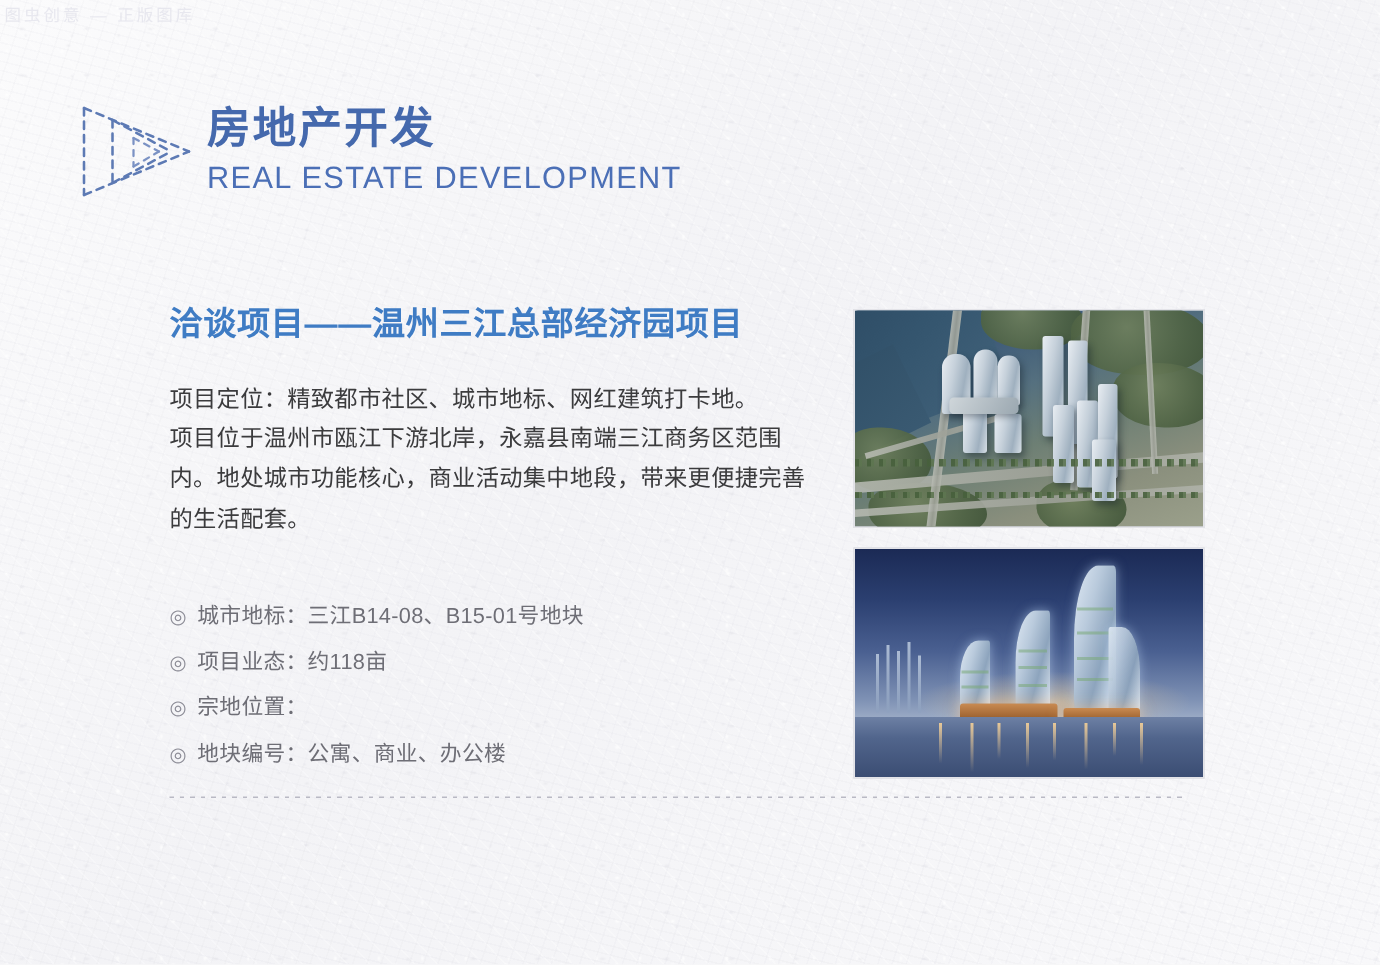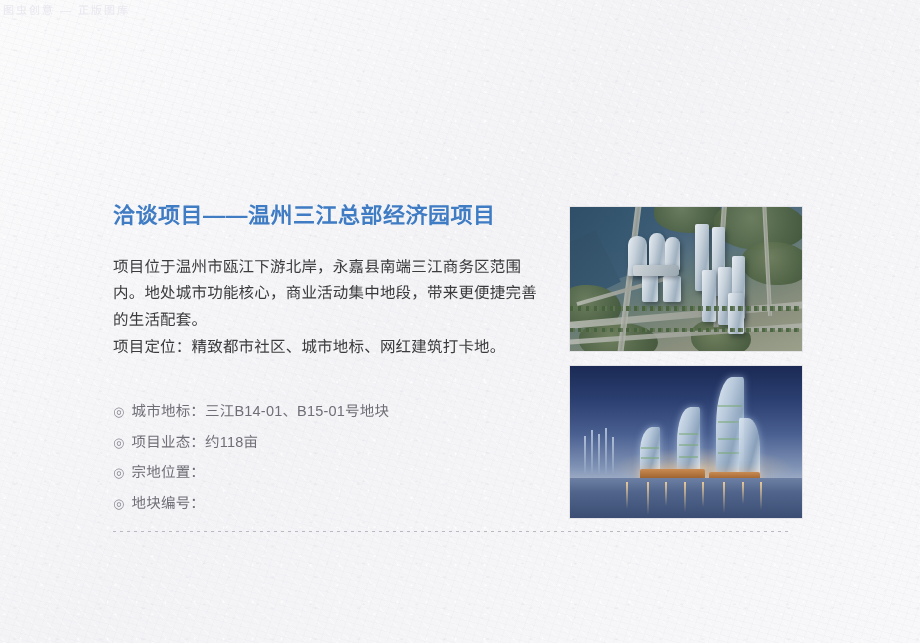--- a/index.html
+++ b/index.html
@@ -266,48 +266,77 @@
   }
 </style>
 </head>
 <body>
 
 <div class="page">
   <div class="grain"></div>
 
   <div class="watermark">图虫创意 — 正版图库</div>
 
+  <div class="header">
+
+    <div class="logo-mark">
+      <svg viewBox="0 0 82 70" width="82" height="70" aria-hidden="true">
+        <g fill="none" stroke="#5d7ab4" stroke-width="1.7" stroke-linecap="round" stroke-dasharray="5 4">
+          <path d="M8 6 L8 64"></path>
+          <path d="M8 6 L78 35"></path>
+          <path d="M8 64 L78 35"></path>
+        </g>
+        <g fill="none" stroke="#5d7ab4" stroke-width="1.7" stroke-linecap="round" stroke-dasharray="5 4">
+          <path d="M27 14 L27 56"></path>
+          <path d="M27 14 L66 35"></path>
+          <path d="M27 56 L66 35"></path>
+        </g>
+        <g fill="none" stroke="#7b92c4" stroke-width="1.5" stroke-linecap="round" stroke-dasharray="4 4">
+          <path d="M41 26 L41 45"></path>
+          <path d="M41 26 L58 35"></path>
+          <path d="M41 45 L58 35"></path>
+        </g>
+      </svg>
+    </div>
+
+    <div class="header-text">
+      <div class="header-title-cn">房地产开发</div>
+      <div class="header-title-en">REAL ESTATE DEVELOPMENT</div>
+    </div>
+
+  </div>
 
   <div class="content">
 
     <div class="section-title">洽谈项目——温州三江总部经济园项目</div>
 
     <div class="body-copy">
+      <p>项目定位：精致都市社区、城市地标、网红建筑打卡地。</p>
       <p>项目位于温州市瓯江下游北岸，永嘉县南端三江商务区范围内。地处城市功能核心，商业活动集中地段，带来更便捷完善的生活配套。</p>
-      <p>项目定位：精致都市社区、城市地标、网红建筑打卡地。</p>
     </div>
 
     <ul class="spec-list">
       <li class="spec-item">
         <span class="spec-bullet">◎</span>
         <span>城市地标：</span>
-        <span>三江B14-01、B15-01号地块</span>
+        <span>三江B14-08、B15-01号地块</span>
       </li>
       <li class="spec-item">
         <span class="spec-bullet">◎</span>
         <span>项目业态：</span>
         <span>约118亩</span>
       </li>
       <li class="spec-item">
         <span class="spec-bullet">◎</span>
         <span>宗地位置：</span>
       </li>
       <li class="spec-item">
         <span class="spec-bullet">◎</span>
         <span>地块编号：</span>
+        <span>公寓、商业、办公楼</span>
       </li>
     </ul>
 
   </div>
 
   <div class="divider"></div>
 
   <div class="photo photo-top">
     <div class="photo-inner">
       <div class="aerial-sky"></div>

